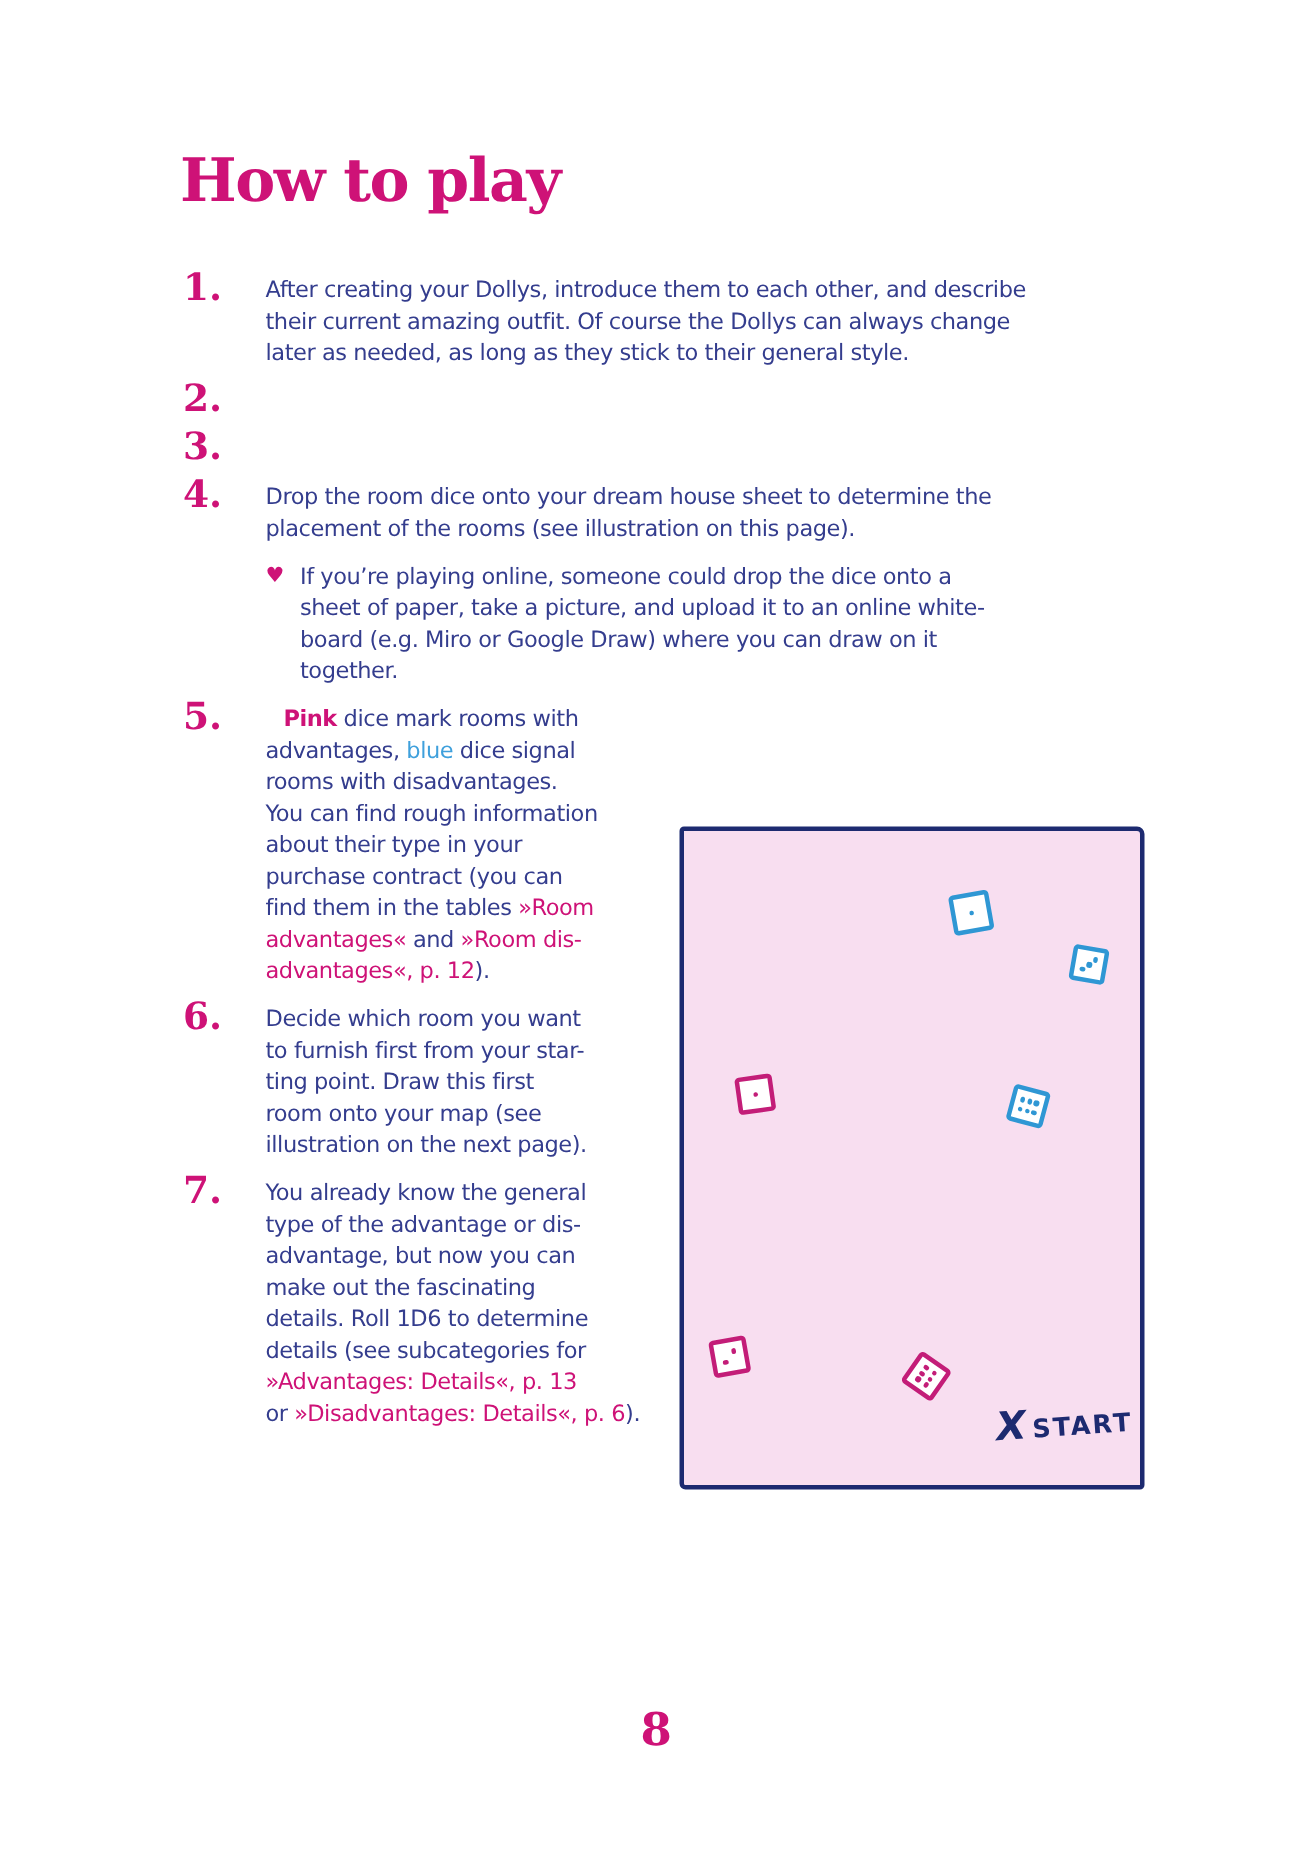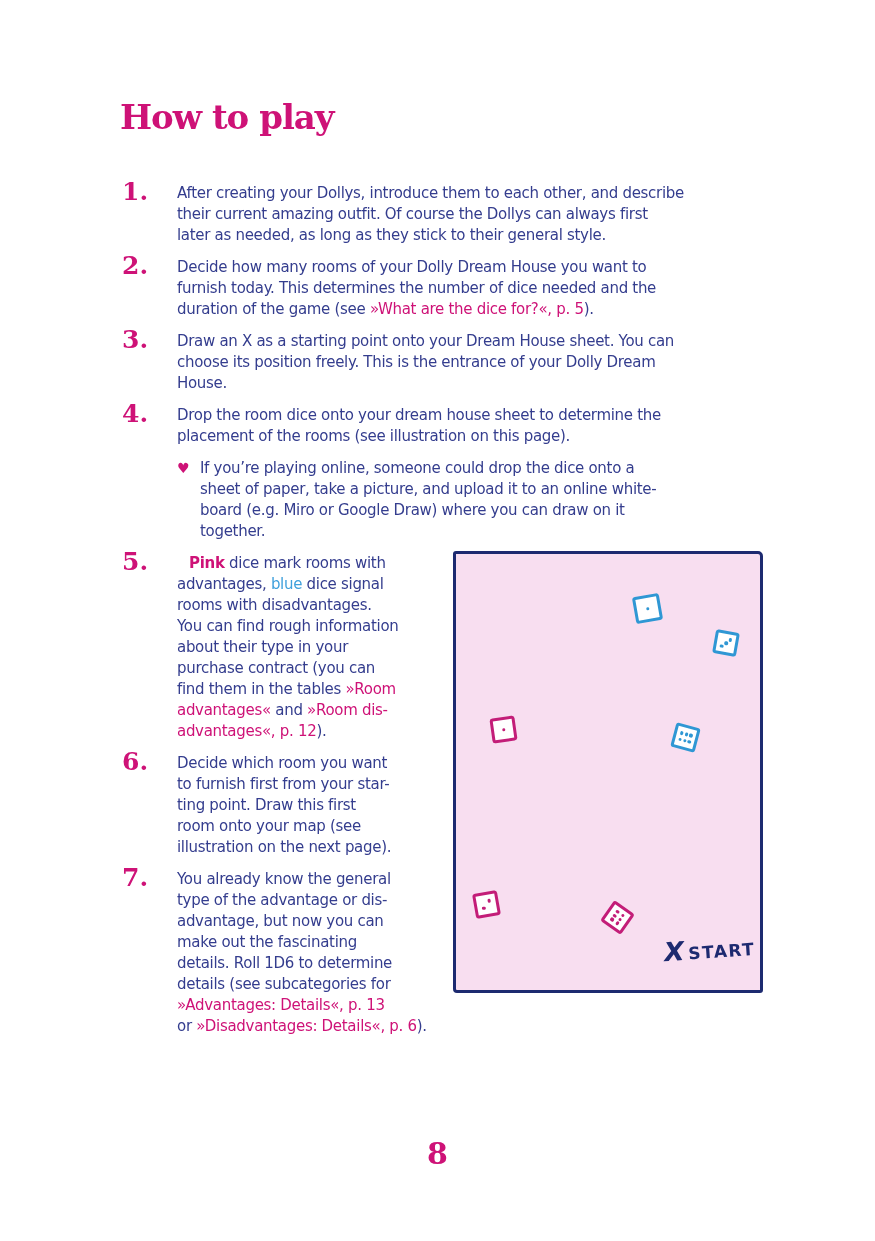--- a/index.html
+++ b/index.html
@@ -11,21 +11,21 @@
     background: #ffffff;
     overflow: hidden;
     font-family: "DejaVu Sans", sans-serif;
   }
   .page-title {
     position: absolute;
     left: 120px;
     top: 98px;
     font-family: "DejaVu Serif", serif;
     font-weight: 700;
-    font-size: 34px;
+    font-size: 40px;
     line-height: 1.15;
     color: var(--magenta);
     letter-spacing: -1px;
   }
   .steps {
     position: absolute;
     left: 122px;
     top: 183px;
     width: 700px;
   }
@@ -113,34 +113,28 @@
 <body>
 
 <div class="page">
 
   <h1 class="page-title">How to play</h1>
 
   <div class="steps" id="steps">
       <div class="step">
         <div class="step-num">1.</div>
         <div class="step-text"><span>After creating your Dollys, introduce them to each other, and describe
-their current amazing outfit. Of course the Dollys can always first
+their current amazing outfit. Of course the Dollys can always change
 later as needed, as long as they stick to their general style.</span></div>
       </div>
       <div class="step">
         <div class="step-num">2.</div>
-        <div class="step-text"><span>Decide how many rooms of your Dolly Dream House you want to
-furnish today. This determines the number of dice needed and the
-duration of the game (see </span><span class="run-link">»What are the dice for?«, p. 5</span><span>).</span></div>
       </div>
       <div class="step">
         <div class="step-num">3.</div>
-        <div class="step-text"><span>Draw an X as a starting point onto your Dream House sheet. You can
-choose its position freely. This is the entrance of your Dolly Dream
-House.</span></div>
       </div>
       <div class="step">
         <div class="step-num">4.</div>
         <div class="step-text"><span>Drop the room dice onto your dream house sheet to determine the
 placement of the rooms (see illustration on this page).</span></div>
       </div>
       <div class="step-note">
         <div class="note-bullet">♥</div>
         <div class="step-text"><span>If you’re playing online, someone could drop the dice onto a
 sheet of paper, take a picture, and upload it to an online white-

